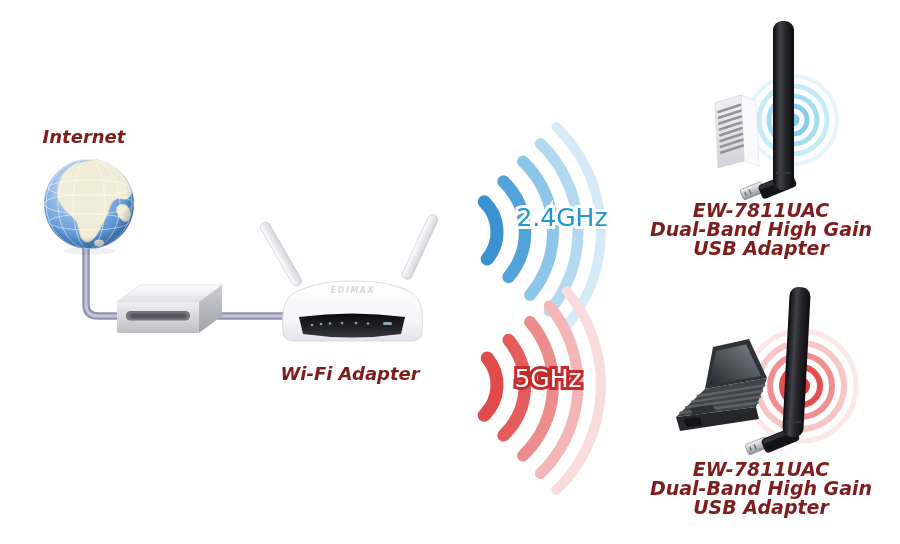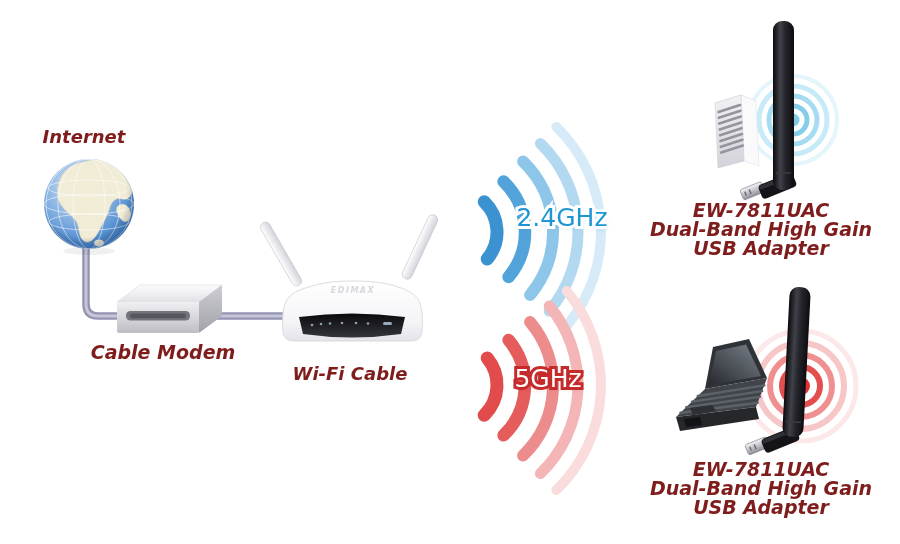--- a/index.html
+++ b/index.html
@@ -240,24 +240,23 @@
     </g>
     <g transform="rotate(3 796 362)">
       <rect x="786" y="287" width="21" height="150" rx="9" fill="url(#gBlade)"></rect>
       <line x1="789" y1="422" x2="804" y2="422" stroke="#3a3a42" stroke-width="1.6"></line>
     </g>
   </g>
 </svg>
 
   <div class="lbl lbl-internet" style="left:84px;top:127px;">Internet</div>
 
-  <div class="lbl lbl-modem" style="left:163px;top:343px;">Cable Modem</div>
 
   <div class="lbl lbl-router" style="left:350px;top:364px;">
-    <div>Wi-Fi Cable</div>
+    <div>Wi-Fi Adapter</div>
   </div>
 
   <div class="band band24" style="left:562px;top:203px;">
     <span class="bl-stroke">2.4GHz</span>
     <span class="bl-fill">2.4GHz</span>
   </div>
 
   <div class="band band5" style="left:548px;top:364px;">
     <span class="bl-stroke">5GHz</span>
     <span class="bl-fill">5GHz</span>

